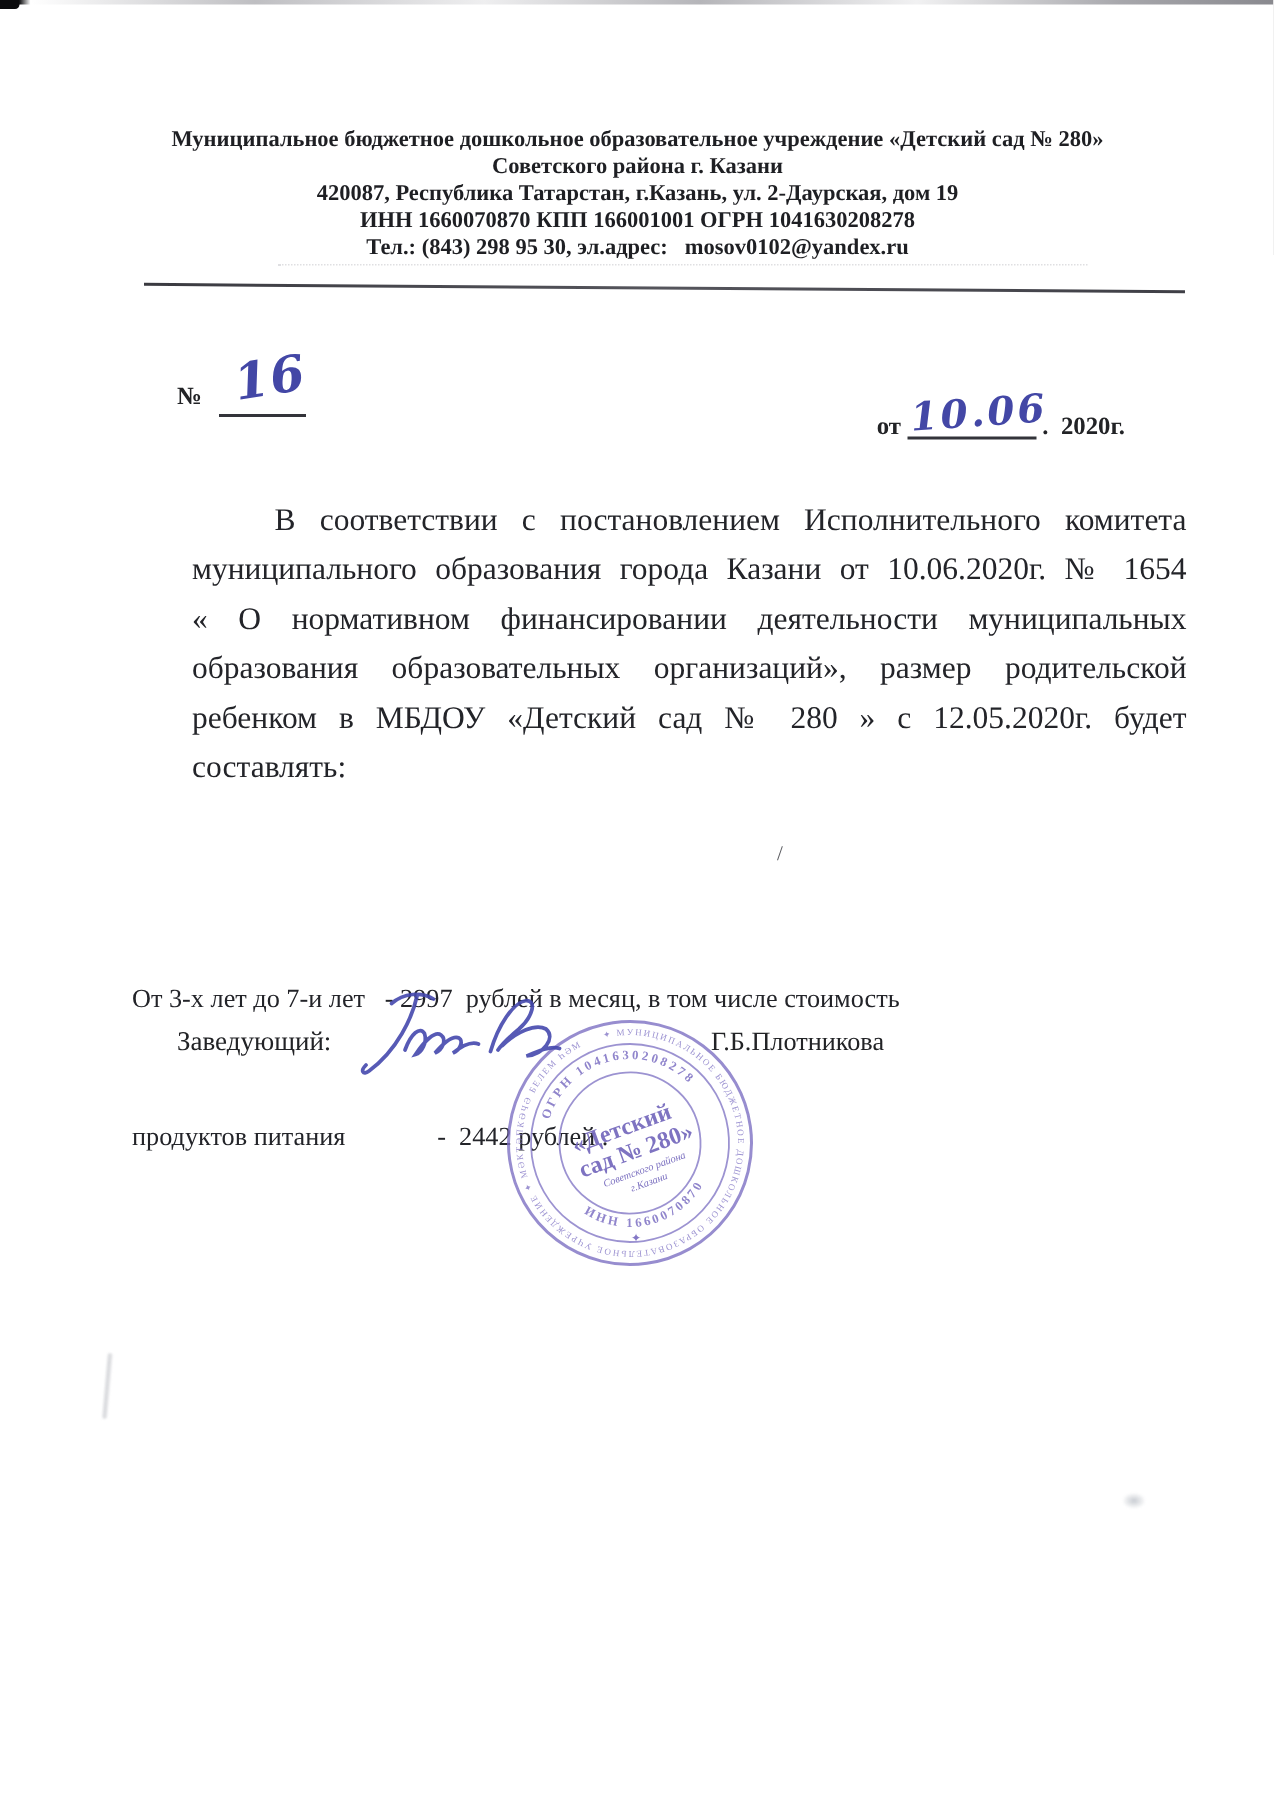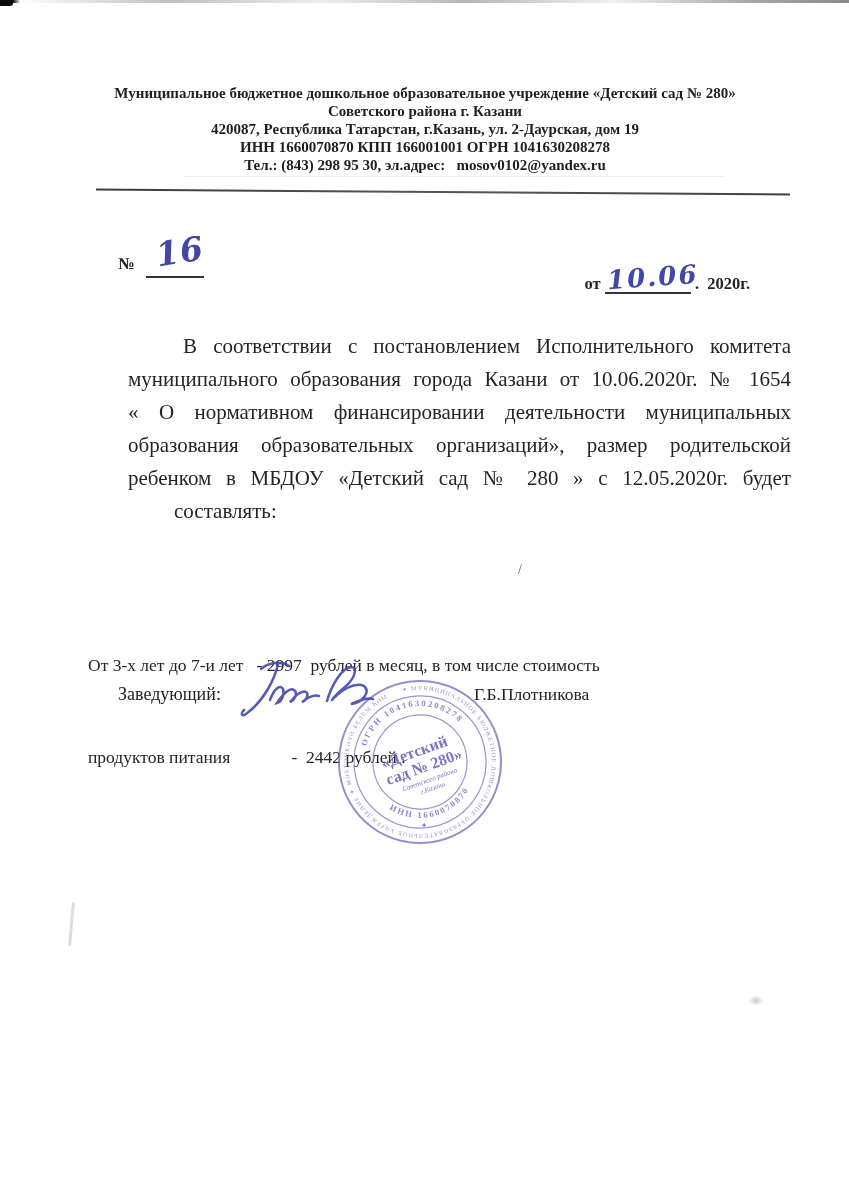--- a/index.html
+++ b/index.html
@@ -62,37 +62,37 @@
   .no-line {
     position: absolute; left: 28px; top: -4px; width: 58px; height: 28px;
     border-bottom: 2px solid #33343a;
   }
   .hand { font-family: "DejaVu Serif", serif; font-style: italic; color: #4347a6; }
   .hand-no {
     position: absolute; left: 10px; top: -18px; font-size: 33px;
     transform: rotate(-9deg); letter-spacing: 1px;
   }
   .date-group { position: absolute; left: 568px; top: 254px; font-weight: bold; font-size: 16.5px; white-space: pre; }
-  .date-group .inner { display: inline-flex; align-items: flex-end; }
+  .date-group .inner { display: inline-flex; align-items: center; }
   .date-line {
     display: inline-block; position: relative; width: 86px; height: 18px;
     border-bottom: 2px solid #33343a; vertical-align: baseline;
   }
   .hand-date {
     position: absolute; left: 2px; top: -14px; font-size: 26px;
     letter-spacing: 2px; transform: rotate(-4deg); white-space: nowrap;
   }
   
   .body-par {
     position: absolute; left: 128px; top: 330px; width: 663px;
     font-size: 21px; line-height: 33px; color: #232429;
   }
   .jline { text-align: justify; text-align-last: justify; }
   .jline.first { text-indent: 55px; }
-  .jline.last { text-align-last: left; margin-left: 46px; }
+  .jline.last { text-align-last: left; }
   .stray { position: absolute; left: 518px; top: 562px; font-size: 14px; color: #5a5b60; }
   
   .fees {
     position: absolute; left: 88px; top: 589px; font-size: 17.5px;
     line-height: 30.5px; color: #232429; white-space: pre;
   }
   
   .sig-role { position: absolute; left: 118px; top: 684px; font-size: 18px; }
   .sig-name { position: absolute; left: 474px; top: 684px; font-size: 17.5px; }
   .signature-svg { position: absolute; left: 232px; top: 656px; z-index: 3; }

